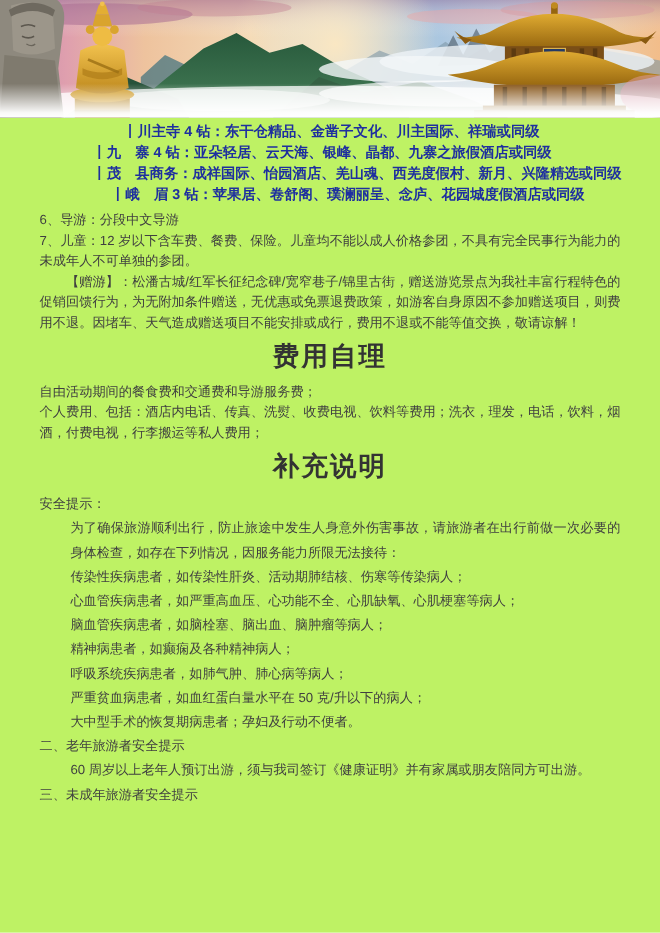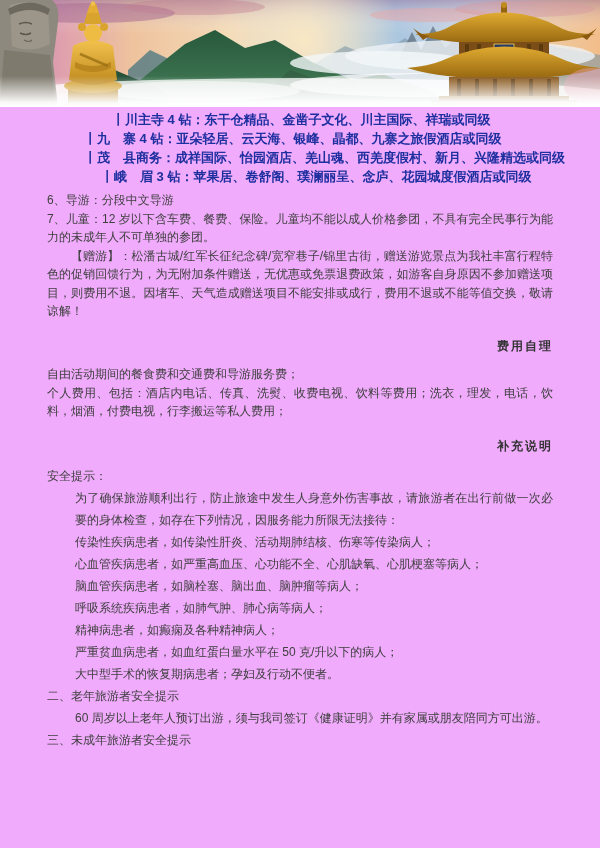--- a/index.html
+++ b/index.html
@@ -1,37 +1,37 @@
 <!DOCTYPE html>
 <html style="--hotel-text-color: #1e2f9f; --body-text-color: #404040; --heading-text-color: #333333; --temple-roof-color: #c9953a; --statue-gold-color: #e7b73a;"><head>
 <meta charset="utf-8">
 <style>
   html,body{margin:0;padding:0;background:#fff;}
   .page{
-    position:relative;width:600px;height:848px;margin:0 auto;background:#f0abfc;
+    position:relative;width:600px;height:848px;margin:0 auto;background:#bef264;
     font-family:"Liberation Sans","DejaVu Sans",sans-serif;
     color:var(--body-text-color,#404040);overflow:hidden;
   }
   .header-photo{display:block;width:600px;height:107px;}
   .hotel-list{padding-top:3px;padding-bottom:5px;}
   .hotel-line{
     font-size:13px;font-weight:bold;line-height:19px;white-space:nowrap;
     color:var(--hotel-text-color,#1e2f9f);
   }
   .hotel-line:nth-of-type(1){margin-left:112px;}
   .hotel-line:nth-of-type(2){margin-left:84px;}
   .hotel-line:nth-of-type(3){margin-left:84px;}
   .hotel-line:nth-of-type(4){margin-left:101px;}
   .hotel-line:nth-of-type(5){margin-left:104px;}
-  .content{padding:0 47px;font-size:12px;line-height:18.5px;text-align:justify;}
+  .content{padding:0 36px;font-size:12px;line-height:18.5px;text-align:justify;}
   .content p{margin:0;}
   .indent{text-indent:24px;}
   .section-title{
-    font-size:12px;font-weight:bold;text-align:right;letter-spacing:2px;
-    color:var(--heading-text-color,#333333);margin:16px 0 10px 0;
+    font-size:24px;font-weight:bold;text-align:center;letter-spacing:2px;
+    color:var(--heading-text-color,#333333);margin:16px 0 10px 0;font-family:Liberation Mono, monospace;
   }
   .safety p{line-height:22px;}
   .safety-label{margin-top:2px;}
   .safety-body{padding-left:28px;}
 </style>
 </head>
 <body>
 
 <div class="page">
 
@@ -181,22 +181,22 @@
     <h2 class="section-title">补充说明</h2>
 
     <div class="safety">
       <p class="safety-label">安全提示：</p>
 
       <div class="safety-body">
         <p>为了确保旅游顺利出行，防止旅途中发生人身意外伤害事故，请旅游者在出行前做一次必要的身体检查，如存在下列情况，因服务能力所限无法接待：</p>
         <p>传染性疾病患者，如传染性肝炎、活动期肺结核、伤寒等传染病人；</p>
         <p>心血管疾病患者，如严重高血压、心功能不全、心肌缺氧、心肌梗塞等病人；</p>
         <p>脑血管疾病患者，如脑栓塞、脑出血、脑肿瘤等病人；</p>
+        <p>精神病患者，如癫痫及各种精神病人；</p>
         <p>呼吸系统疾病患者，如肺气肿、肺心病等病人；</p>
-        <p>精神病患者，如癫痫及各种精神病人；</p>
         <p>严重贫血病患者，如血红蛋白量水平在 50 克/升以下的病人；</p>
         <p>大中型手术的恢复期病患者；孕妇及行动不便者。</p>
       </div>
 
       <p>二、老年旅游者安全提示</p>
       <div class="safety-body">
         <p>60 周岁以上老年人预订出游，须与我司签订《健康证明》并有家属或朋友陪同方可出游。</p>
       </div>
 
       <p>三、未成年旅游者安全提示</p>

